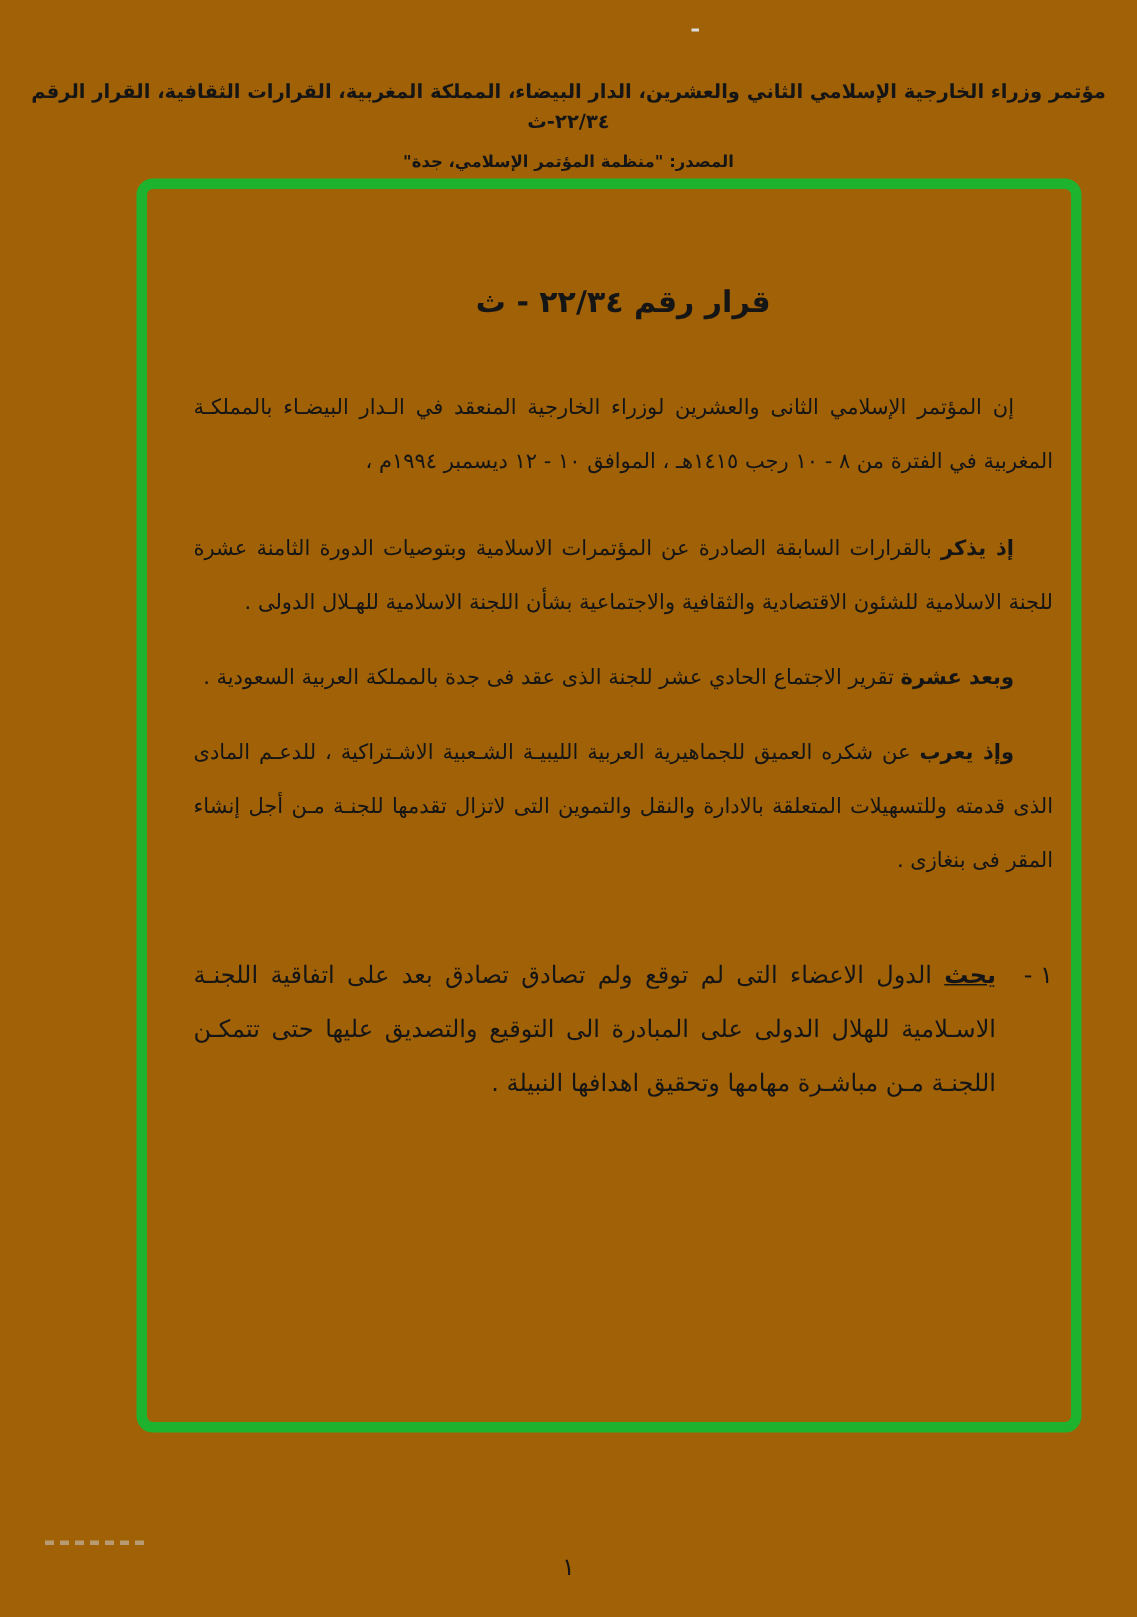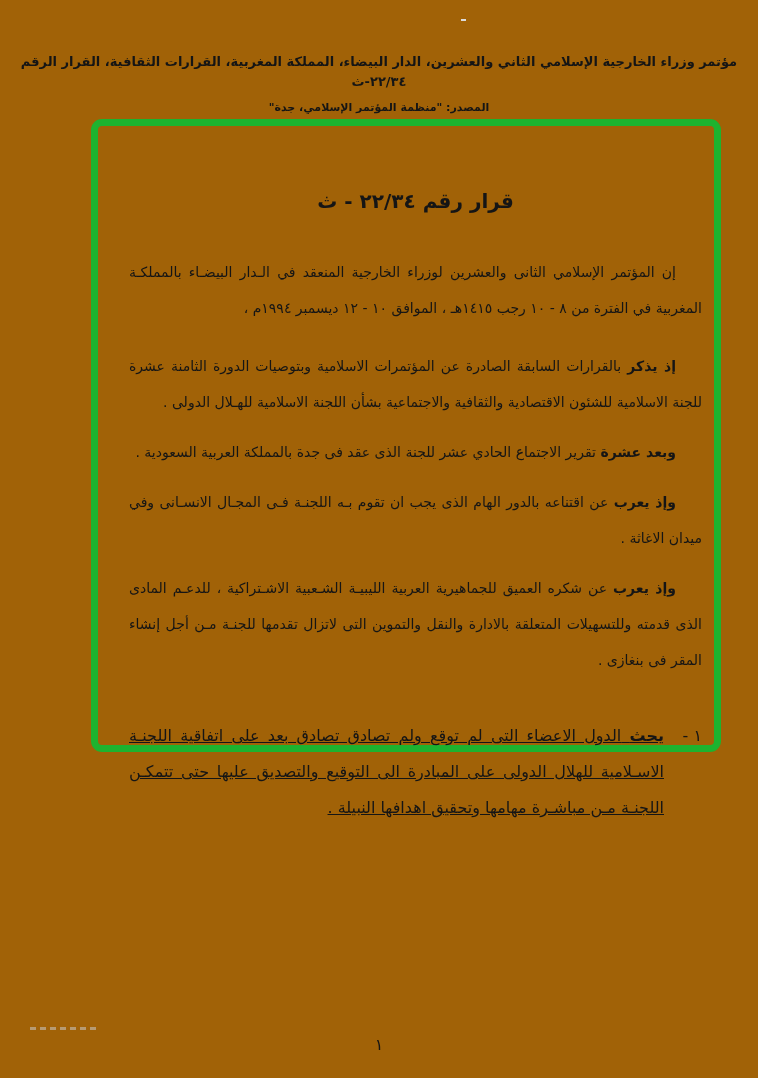--- a/index.html
+++ b/index.html
@@ -5,36 +5,36 @@
   html,body { margin:0; padding:0; background:#ffffff; }
   .page {
     position:relative; width:758px; height:1078px; background:#a16207;
     font-family:"DejaVu Sans", sans-serif; direction:rtl; overflow:hidden; color:#151515;
   }
   .header { position:absolute; top:52px; left:0; right:0; text-align:center; font-weight:bold; }
   .header .h1 { font-size:13px; line-height:20px; padding:0 2px; }
   .header .h2 { font-size:11px; line-height:16px; margin-top:8px; }
 
   .green-box {
-    position:absolute; top:119px; right:37px; width:630px; height:633px;
+    position:absolute; top:119px; right:37px; width:630px; height:836px;
     box-sizing:border-box; border:7px solid #1db32f; border-radius:11px;
     padding:56px 12px 0 31px;
   }
   .title { text-align:center; font-weight:bold; font-size:20px; line-height:38px; margin-bottom:34px; }
 
   .para {
     margin:0 0 14px 0; font-size:14px; line-height:36px;
     text-align:justify; text-indent:26px;
   }
   .para.preamble { margin-bottom:22px; }
   .lead { font-weight:bold; }
 
   .item { display:flex; margin-top:40px; font-size:16px; line-height:36px; }
   .item .num { flex:0 0 38px; }
-  .item .itext { flex:1; text-align:justify;text-decoration:underline; }
+  .item .itext { flex:1; text-align:justify; }
   .item .lead { font-weight:bold; text-decoration:underline; }
 
   .pagenum { position:absolute; bottom:24px; left:0; right:0; text-align:center; font-size:16px; }
 
   .smudge-bottom {
     position:absolute; top:1027px; right:662px; width:66px; height:3px; opacity:.55;
     background:repeating-linear-gradient(90deg,#c9c9c9 0 6px, transparent 6px 10px);
   }
   .smudge-top { position:absolute; top:19px; right:292px; width:5px; height:2px; background:#dcdcdc; }
 </style>
@@ -63,24 +63,20 @@
     <p class="para">
       <span class="lead">إذ يذكر</span>
       <span>بالقرارات السابقة الصادرة عن المؤتمرات الاسلامية وبتوصيات الدورة الثامنة عشرة للجنة الاسلامية للشئون الاقتصادية والثقافية والاجتماعية بشأن اللجنة الاسلامية للهـلال الدولى .</span>
     </p>
 
     <p class="para">
       <span class="lead">وبعد عشرة</span>
       <span>تقرير الاجتماع الحادي عشر للجنة الذى عقد فى جدة بالمملكة العربية السعودية .</span>
     </p>
 
-    <p class="para">
-      <span class="lead">وإذ يعرب</span>
-      <span>عن اقتناعه بالدور الهام الذى يجب ان تقوم بـه اللجنـة فـى المجـال الانسـانى وفي ميدان الاغاثة .</span>
-    </p>
 
     <p class="para">
       <span class="lead">وإذ يعرب</span>
       <span>عن شكره العميق للجماهيرية العربية الليبيـة الشـعبية الاشـتراكية ، للدعـم المادى الذى قدمته وللتسهيلات المتعلقة بالادارة والنقل والتموين التى لاتزال تقدمها  للجنـة مـن أجل إنشاء المقر فى بنغازى .</span>
     </p>
 
 
     <div class="item">
       <span class="num">١ -</span>
       <span class="itext">

